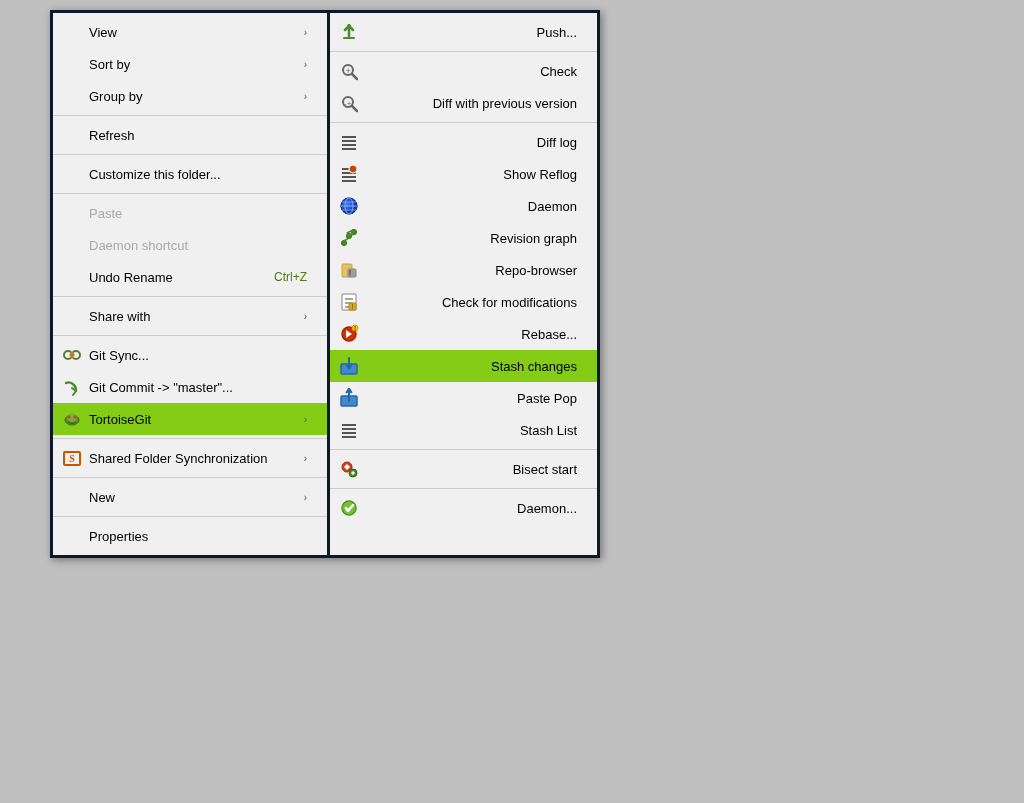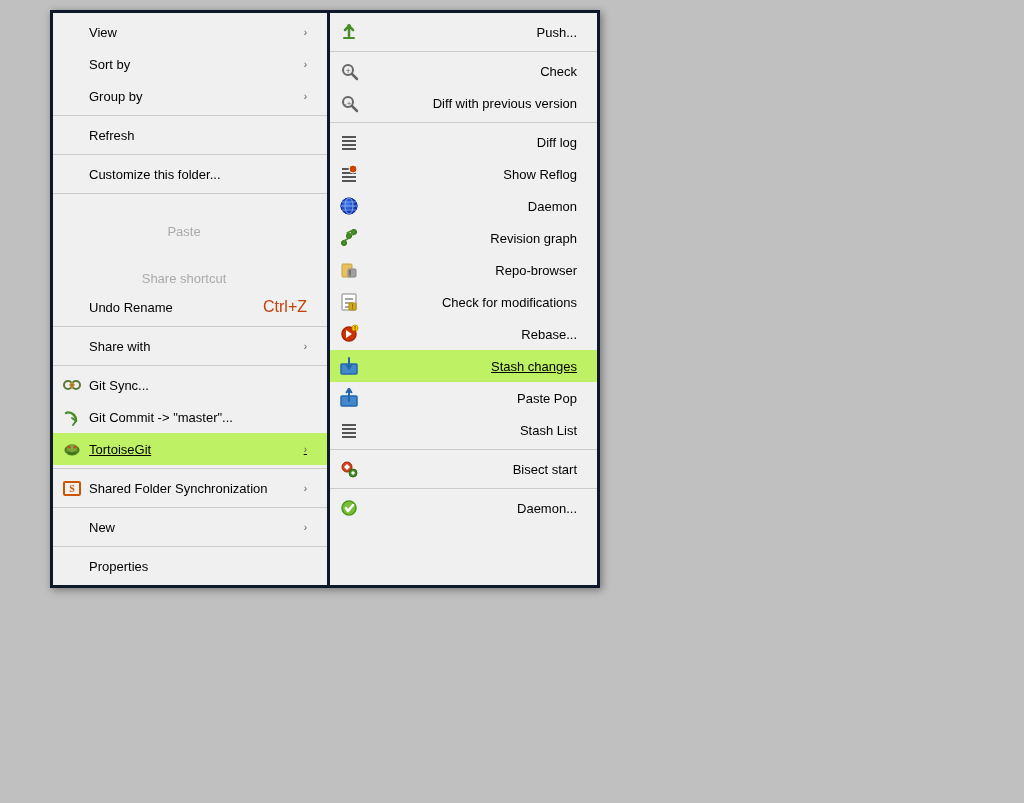--- a/index.html
+++ b/index.html
@@ -46,27 +46,25 @@
       align-items: center;
       padding: 5px 20px 5px 8px;
       cursor: pointer;
       white-space: nowrap;
       position: relative;
       min-height: 28px;
       color: #000;
     }
 
     .menu-item.highlighted {
-      background: #bef264;
-      text-decoration: underline;
+      background: #84cc16;
     }
 
     .menu-item.disabled {
       color: #aaa;
-      flex-direction: column;
     }
 
     .menu-separator {
       border: none;
       border-top: 1px solid #ccc;
       margin: 3px 0;
     }
 
     .menu-item-icon {
       width: 22px;
@@ -78,22 +76,22 @@
       flex-shrink: 0;
       font-size: 14px;
     }
 
     .menu-item-label {
       flex: 1;
     }
 
     .menu-item-shortcut {
       margin-left: 20px;
-      color: #c2410c;
-      font-size: 16px;
+      color: #4d7c0f;
+      font-size: 12px;
     }
 
     .menu-item-arrow {
       margin-left: 10px;
       font-size: 10px;
       color: #555;
     }
 
     .icon-placeholder {
       width: 22px;
@@ -143,21 +141,21 @@
 
     <hr class="menu-separator">
 
     <div class="menu-item disabled">
       <div class="icon-placeholder"></div>
       <span class="menu-item-label">Paste</span>
     </div>
 
     <div class="menu-item disabled">
       <div class="icon-placeholder"></div>
-      <span class="menu-item-label">Share shortcut</span>
+      <span class="menu-item-label">Daemon shortcut</span>
     </div>
 
     <div class="menu-item">
       <div class="icon-placeholder"></div>
       <span class="menu-item-label">Undo Rename</span>
       <span class="menu-item-shortcut">Ctrl+Z</span>
     </div>
 
     <hr class="menu-separator">
 

